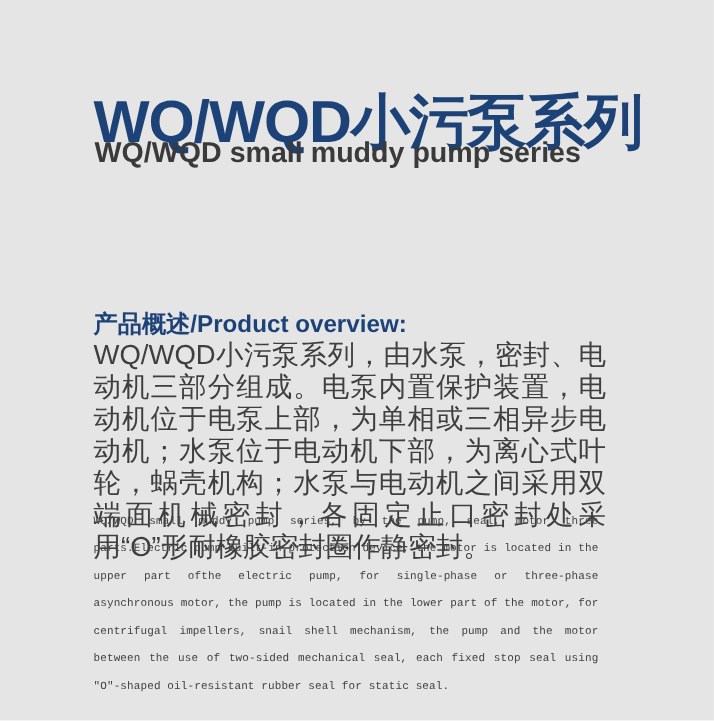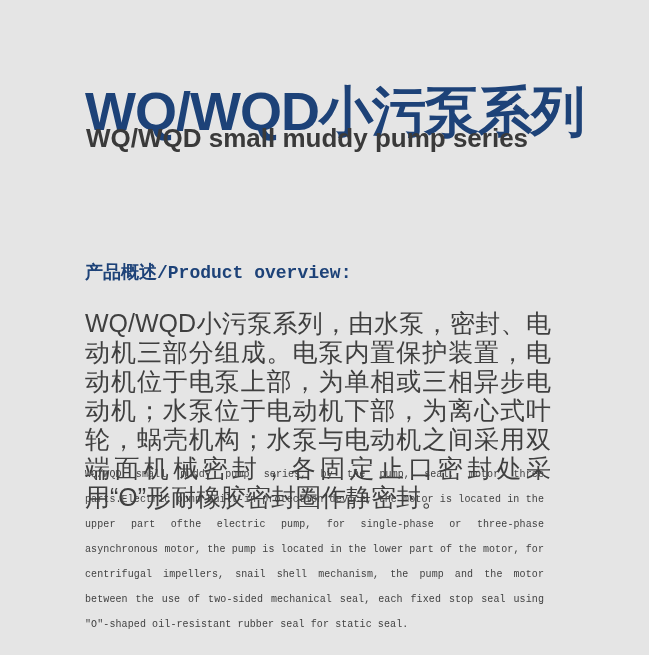--- a/index.html
+++ b/index.html
@@ -34,27 +34,26 @@
     width: 520px;
     font-size: 26px;
     font-weight: 700;
     color: #3a3a3a;
     letter-spacing: 0px;
     line-height: 1.3;
   }
   .section-heading {
     position: absolute;
     left: 85px;
-    top: 247px;
+    top: 263px;
     width: 520px;
-    font-size: 18px;
+    font-size: 22px;
     font-weight: 700;
     color: #1d4278;
     line-height: 1.25;
-    font-family: Liberation Mono, monospace;
   }
   .zh-paragraph {
     position: absolute;
     left: 85px;
     top: 284px;
     width: 466px;
     font-size: 25px;
     line-height: 29px;
     color: #3f3f3f;
     text-align: justify;

